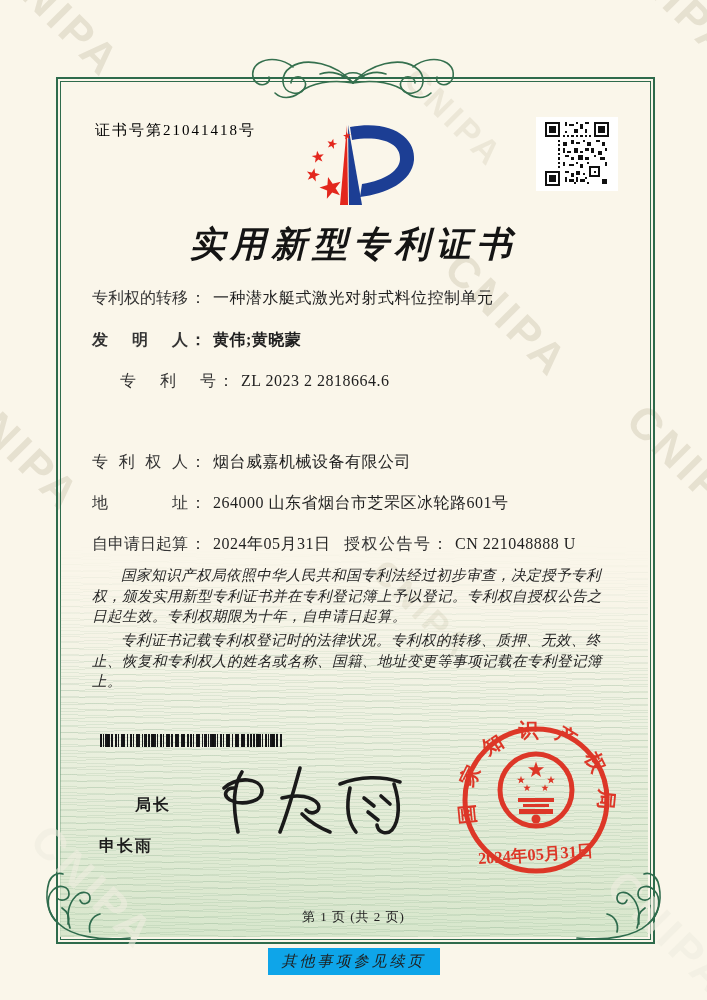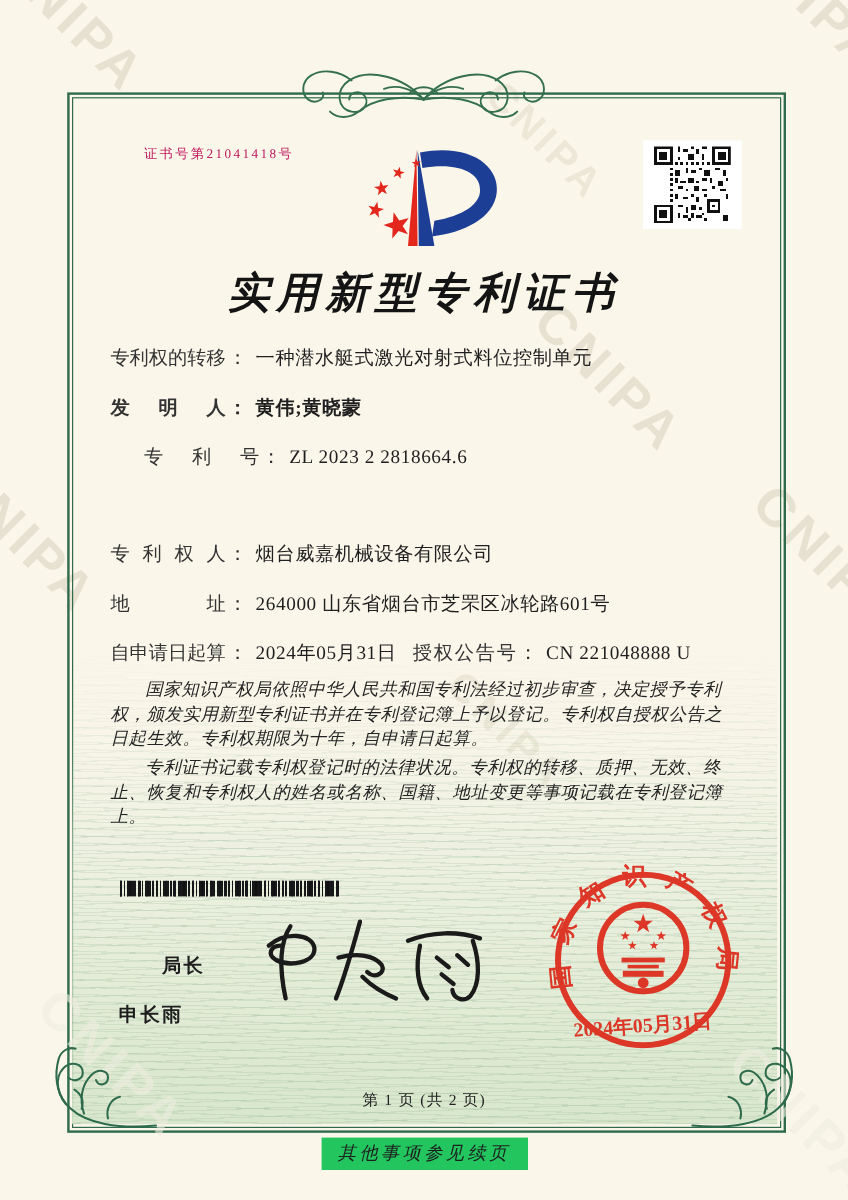--- a/index.html
+++ b/index.html
@@ -18,21 +18,21 @@
   
   .guilloche{position:absolute;left:60px;top:545px;width:588px;height:392px;z-index:2;
     background:
       repeating-linear-gradient(2deg, rgba(120,162,126,0.16) 0 1px, rgba(0,0,0,0) 1px 6px),
       repeating-linear-gradient(-2deg, rgba(120,162,126,0.16) 0 1px, rgba(0,0,0,0) 1px 7px),
       linear-gradient(180deg, rgba(226,236,216,0) 0%, rgba(226,236,216,0.55) 45%, rgba(213,229,202,0.95) 100%);
     -webkit-mask-image:linear-gradient(180deg, transparent 0, #000 38%, #000 100%);
     mask-image:linear-gradient(180deg, transparent 0, #000 38%, #000 100%);}
   .ornament{position:absolute;z-index:4;}
   
-  .cert-no{position:absolute;left:95px;top:121px;z-index:4;font-size:11px;letter-spacing:2px;color:#be185d;margin-left:25px;}
+  .cert-no{position:absolute;left:95px;top:121px;z-index:4;font-size:15px;letter-spacing:2px;color:#000000;}
   .logo{position:absolute;left:290px;top:111px;z-index:4;}
   .qr-box{position:absolute;left:536px;top:117px;width:82px;height:74px;background:#fff;z-index:4;
           display:flex;align-items:center;justify-content:center;}
   .title{position:absolute;left:56px;top:221px;width:595px;z-index:4;text-align:center;
          font-size:35px;font-weight:bold;letter-spacing:6px;color:#141414;font-style:italic;}
   
   .field-row{position:absolute;left:92px;z-index:4;font-size:16px;color:#2b2b2b;white-space:nowrap;width:524px;}
   .flabel{display:inline-block;width:96px;text-align:justify;text-align-last:justify;color:#333;}
   .flabel.narrow{width:86px;}
   .fcolon{margin:0 7px 0 2px;}
@@ -49,21 +49,21 @@
       repeating-linear-gradient(90deg,#111 0 2px,transparent 2px 7.5px);}
   
   .official{position:absolute;left:99px;z-index:4;font-family:"Liberation Sans","DejaVu Sans",sans-serif;
             font-size:16px;font-weight:600;color:#1d1d1d;letter-spacing:2px;}
   .signature{position:absolute;left:208px;top:764px;z-index:4;}
   .seal{position:absolute;left:456px;top:714px;z-index:5;opacity:0.93;}
   
   .pagenum{position:absolute;left:56px;top:908px;width:595px;z-index:4;text-align:center;
            font-size:13px;color:#222;letter-spacing:1px;}
   .note-wrap{position:absolute;left:56px;top:948px;width:595px;z-index:4;text-align:center;}
-  .note{display:inline-block;background:#22c55e;padding:4px 14px;font-size:15px;font-style:italic;
+  .note{display:inline-block;background:#0ea5e9;padding:4px 14px;font-size:15px;font-style:italic;
         letter-spacing:3px;color:#1e1e1e;}
   svg{display:block;}
 </style>
 </head>
 <body>
 
 <div class="page">
 
   <span class="wm" style="left:-18px;top:-10px;">CNIPA</span>
   <span class="wm" style="left:598px;top:-26px;">CNIPA</span>

